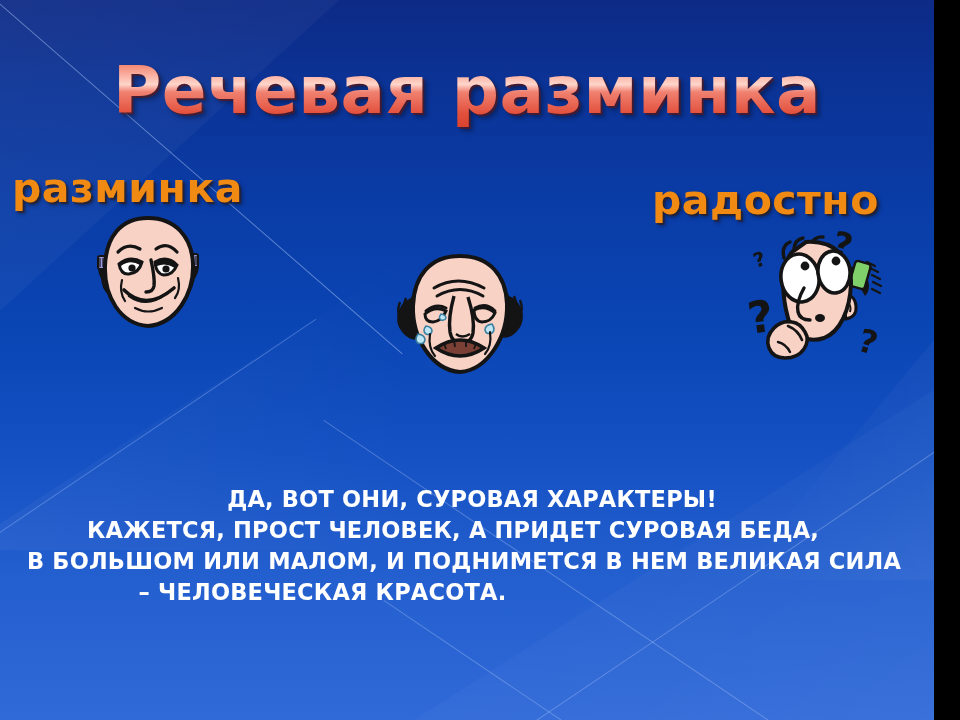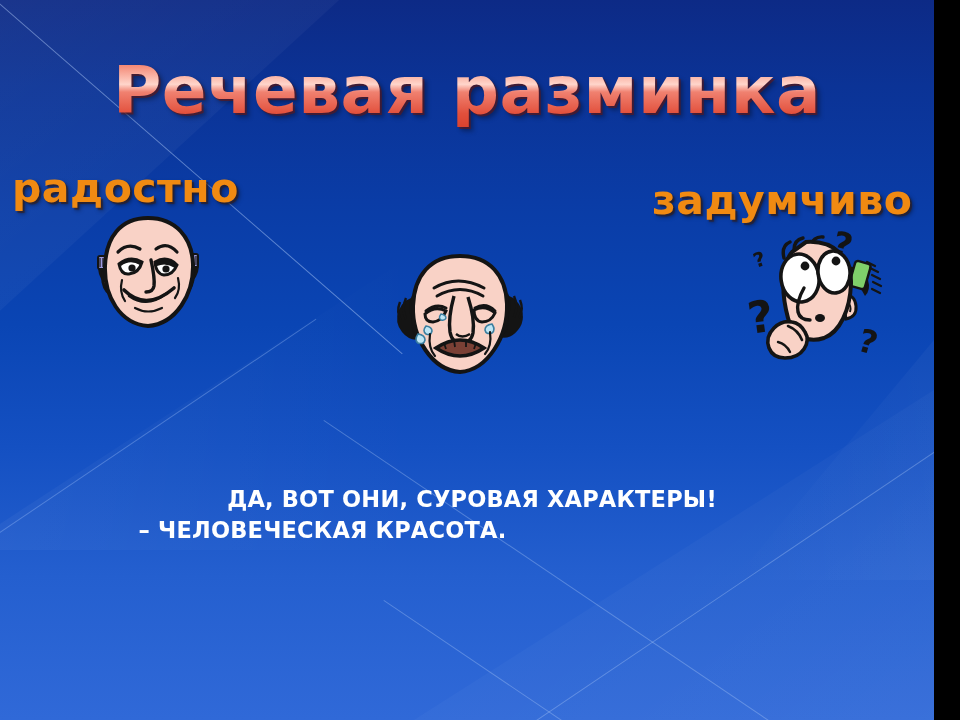--- a/index.html
+++ b/index.html
@@ -172,23 +172,23 @@
   <div class="diag wedge-bottomright"></div>
   <div class="diag tri-rightedge"></div>
   <div class="diag lines-bottomright">
     <span class="l1"></span>
     <span class="l2"></span>
     <span class="l3"></span>
   </div>
 
   <div id="title">Речевая разминка</div>
 
-  <div class="mood-label" id="label-happy">радостно</div>
-
-  <div class="mood-label" id="label-thoughtful">задумчиво</div>
+  <div class="mood-label" id="label-happy">разминка</div>
+
+  <div class="mood-label" id="label-thoughtful">радостно</div>
 
 
   <div class="face" id="face-happy">
     <svg viewBox="0 0 120 120" width="120" height="120">
 
       <path d="M14 44 q-6 8 -3 18 q3 10 12 12 q6 1 9 -4 l-4 -26 z" fill="#141414"></path>
       <rect x="10" y="44" width="13" height="13" rx="2" fill="#9d9ae0" stroke="#141414" stroke-width="2"></rect>
       <path d="M12 46 l0 9 M15 46 l0 9 M18 46 l0 9 M21 46 l0 9" stroke="#141414" stroke-width="1.2"></path>
       <path d="M106 42 q7 8 4 18 q-3 10 -12 12 q-6 1 -9 -4 l4 -26 z" fill="#141414"></path>
       <rect x="97" y="42" width="13" height="13" rx="2" fill="#9d9ae0" stroke="#141414" stroke-width="2"></rect>
@@ -291,16 +291,18 @@
       <ellipse cx="72" cy="96" rx="5" ry="4" fill="#141414"></ellipse>
 
       <path d="M44 100 q-10 -2 -18 6 q-9 9 -5 20 q4 10 16 10 q13 0 19 -9 q6 -9 1 -17 q-5 -9 -13 -10 z" fill="#f9d2c6" stroke="#141414" stroke-width="3.6"></path>
       <path d="M40 104 q10 4 14 14" fill="none" stroke="#141414" stroke-width="2.6" stroke-linecap="round"></path>
       <path d="M30 120 q8 2 12 10" fill="none" stroke="#141414" stroke-width="2.4" stroke-linecap="round"></path>
     </svg>
   </div>
 
   <div id="quote">
     <span class="qline l1">ДА, ВОТ ОНИ, СУРОВАЯ ХАРАКТЕРЫ!</span>
+    <span class="qline l2">КАЖЕТСЯ,  ПРОСТ  ЧЕЛОВЕК, А ПРИДЕТ СУРОВАЯ БЕДА,</span>
+    <span class="qline l3"> В БОЛЬШОМ ИЛИ МАЛОМ,  И   ПОДНИМЕТСЯ В НЕМ ВЕЛИКАЯ СИЛА</span>
     <span class="qline l4">– ЧЕЛОВЕЧЕСКАЯ КРАСОТА.</span>
   </div>
 
 </div>
 
 </body></html>

